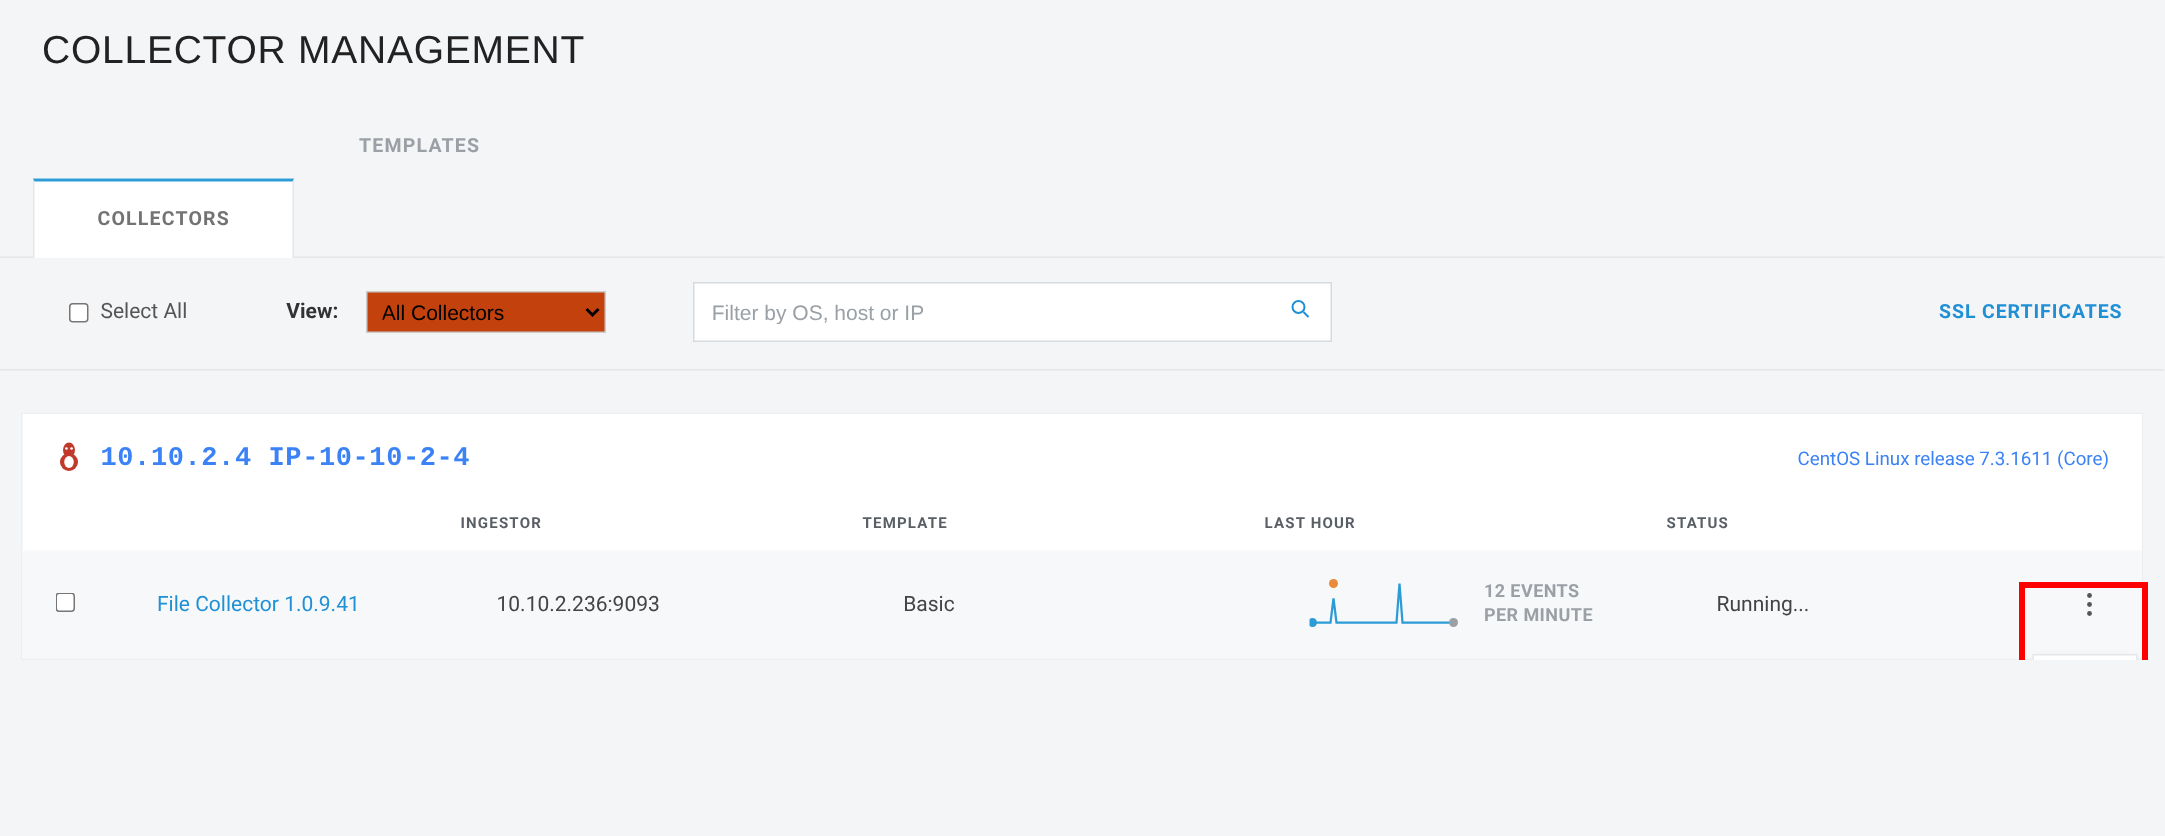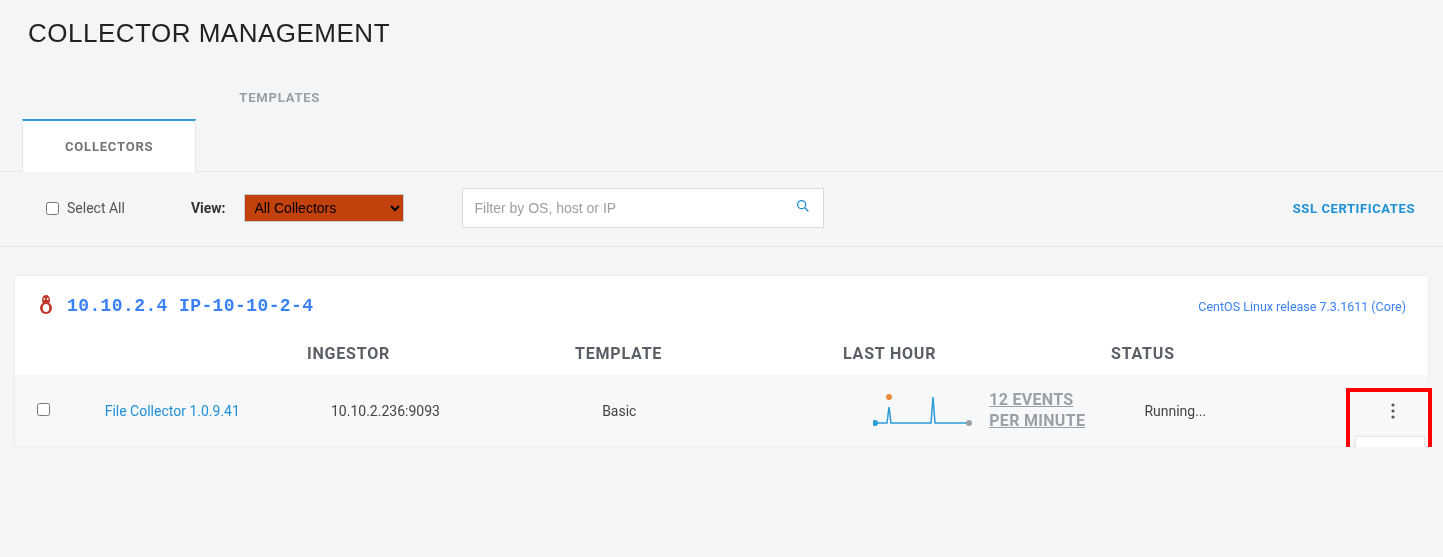--- a/index.html
+++ b/index.html
@@ -67,21 +67,21 @@
     min-width: 160px;
     border: 1px solid #ccc;
     background: #c2410c;
   }
   .filter-wrap {
     margin-left: 40px;
     display: flex;
     align-items: center;
     border: 1px solid #d8dadc;
     background: #fff;
-    width: 362px;
+    width: 426px;
     height: 40px;
     padding: 0 12px;
   }
   .filter-input {
     flex: 1;
     border: none;
     outline: none;
     font-size: 14px;
     color: #555;
   }
@@ -116,21 +116,21 @@
     color: #3b82f6;
   }
   .os-release {
     margin-left: auto;
     font-size: 12.5px;
     color: #3b82f6;
   }
   .col-headers {
     display: flex;
     padding: 10px 22px 12px;
-    font-size: 16px;
+    font-size: 10px;
     font-weight: 700;
     letter-spacing: 0.8px;
     color: #5a5f66;
   }
   .col-check   { width: 50px; }
   .col-name    { width: 220px; }
   .col-ingestor{ width: 268px; }
   .col-template{ width: 268px; }
   .col-lasthour{ width: 268px; }
   .col-status  { width: 230px; }
@@ -139,21 +139,21 @@
     display: flex;
     align-items: center;
     padding: 14px 22px;
     background: #f7f8f9;
     font-size: 14px;
     color: #444;
     gap: 21px;
   }
   .row .col-name a { color: #1f8fd6; text-decoration: none; cursor: pointer; }
   .spark-wrap { display: flex; align-items: center; gap: 12px; }
-  .spark-meta { font-size: 16px; font-weight: 700; color: #9aa0a6; line-height: 1.3; letter-spacing: 0.3px; text-decoration: underline; }
+  .spark-meta { font-size: 12px; font-weight: 700; color: #9aa0a6; line-height: 1.3; letter-spacing: 0.3px; }
   .kebab {
     width: 26px; height: 26px;
     display: inline-flex; align-items: center; justify-content: center;
     cursor: pointer;
   }
   .kebab svg circle { fill: #555; }
   .highlight-box {
     position: absolute;
     border: 4px solid #ff0000;
     pointer-events: none;

